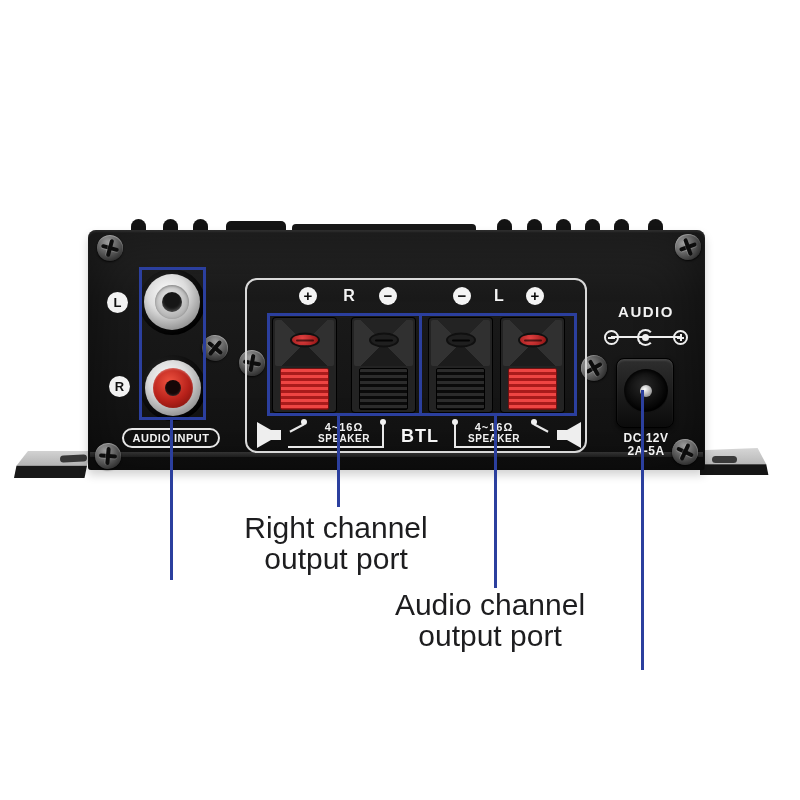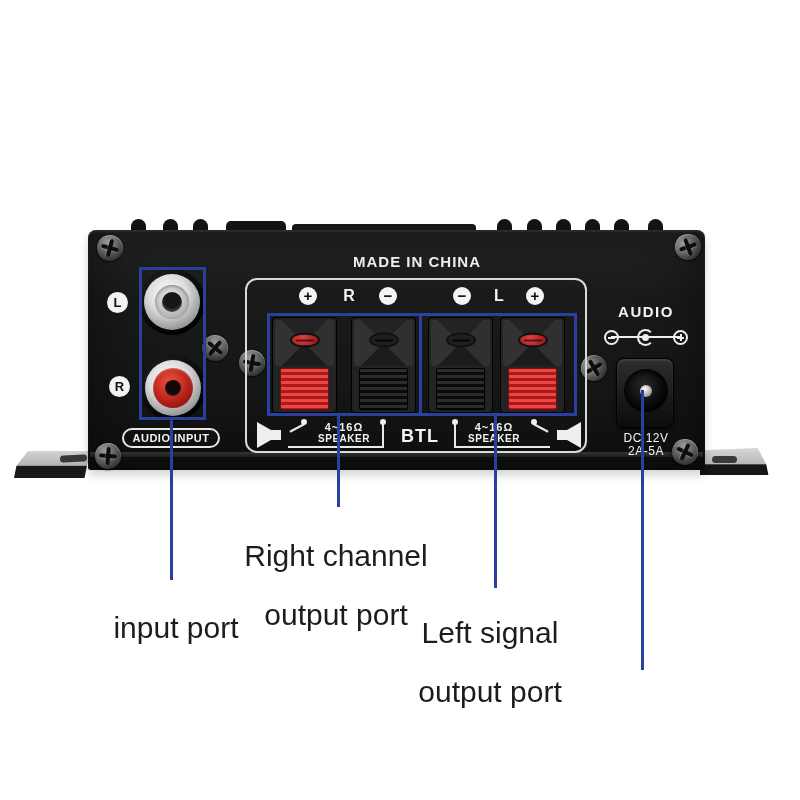--- a/index.html
+++ b/index.html
@@ -94,38 +94,38 @@
   .pol-dot { position:absolute; left:38px; top:5px; width:7px; height:7px; border-radius:50%; background:#efefef; }
 
   .dc-jack { left:616px; top:358px; width:58px; height:70px; border-radius:8px;
     background:linear-gradient(180deg,#2e2e2e,#0b0b0b); border:1px solid #000;
     box-shadow: inset 0 2px 2px rgba(255,255,255,.1), 0 2px 4px rgba(0,0,0,.6); }
   .dc-face { position:absolute; left:7px; top:10px; width:44px; height:44px; border-radius:50%;
     background:radial-gradient(circle at 45% 38%, #272727, #000 72%); box-shadow: inset 0 2px 4px rgba(0,0,0,.9), inset 0 -1px 1px rgba(255,255,255,.1); }
   .dc-pin { position:absolute; left:23px; top:26px; width:12px; height:12px; border-radius:50%;
     background:radial-gradient(circle at 40% 35%, #fff, #9a9a9a 70%, #6f6f6f); }
   .dc-rating { left:596px; top:432px; width:100px; text-align:center; color:#f2f2f2;
-    font-size:12px; font-weight:normal; line-height:13px; letter-spacing:.5px; }
+    font-size:12px; font-weight:bold; line-height:13px; letter-spacing:.5px; }
 
   
   .flange-l { left:14px; top:451px; width:82px; height:27px; }
   .flange-l .topface { position:absolute; inset:0; clip-path:polygon(17% 0, 94% 0, 89% 55%, 3% 55%);
     background:linear-gradient(180deg,#d2d2d2,#9b9b9b); }
   .flange-l .slot { position:absolute; left:46px; top:4px; width:27px; height:7px; border-radius:4px; background:#383838; transform:rotate(-3deg); }
   .flange-l .frontface { position:absolute; inset:0; clip-path:polygon(3% 55%, 89% 55%, 86% 100%, 0 100%); background:#191919; }
   .flange-r { left:700px; top:448px; width:72px; height:27px; }
   .flange-r .topface { position:absolute; inset:0; clip-path:polygon(0 8%, 80% 0, 92% 60%, 0 60%);
     background:linear-gradient(180deg,#d6d6d6,#a5a5a5); }
   .flange-r .slot { position:absolute; left:12px; top:8px; width:25px; height:7px; border-radius:4px; background:#3a3a3a; }
   .flange-r .frontface { position:absolute; inset:0; clip-path:polygon(0 60%, 92% 60%, 95% 100%, 0 100%); background:#151515; }
 
   
   .anno-text { z-index:9; width:300px; text-align:center; color:#1d1d1f;
     font-size:30px; line-height:31px; }
-  .anno-text span { display:block;margin-top:28px; }
+  .anno-text span { display:block; }
 </style>
 </head>
 <body>
 
 <div id="scene">
 
   <div class="abs fin" style="left:131px"></div>
   <div class="abs fin" style="left:163px"></div>
   <div class="abs fin" style="left:193px"></div>
   <div class="abs finbar-a"></div>
@@ -152,21 +152,20 @@
   <div class="abs amp-bevel"></div>
 
   <div class="abs screw" style="left:97px;  top:235px; transform:rotate(15deg)"></div>
   <div class="abs screw" style="left:675px; top:234px; transform:rotate(-20deg)"></div>
   <div class="abs screw" style="left:202px; top:335px; transform:rotate(40deg)"></div>
   <div class="abs screw" style="left:239px; top:350px; transform:rotate(10deg)"></div>
   <div class="abs screw" style="left:581px; top:355px; transform:rotate(-30deg)"></div>
   <div class="abs screw" style="left:95px;  top:443px; transform:rotate(5deg)"></div>
   <div class="abs screw" style="left:672px; top:439px; transform:rotate(25deg)"></div>
 
-  <div class="abs made-in">MADE IN CHINA</div>
 
   <div class="abs circle-label" style="left:107px; top:292px">L</div>
   <div class="abs circle-label" style="left:109px; top:376px">R</div>
 
   <div class="abs rca-outer" style="left:139px; top:269px">
     <div class="rca-metal"></div>
     <div class="rca-inner"></div>
     <div class="rca-hole"></div>
   </div>
   <div class="abs rca-outer" style="left:140px; top:355px">
@@ -260,20 +259,19 @@
   <div class="abs blue-line" style="left:170px; top:418px; height:162px"></div>
   <div class="abs blue-line" style="left:337px; top:414px; height:93px"></div>
   <div class="abs blue-line" style="left:494px; top:414px; height:174px"></div>
   <div class="abs blue-line" style="left:641px; top:390px; height:280px"></div>
 
   <div class="abs anno-text" style="left:186px; top:512px">
     <span>Right channel</span>
     <span>output port</span>
   </div>
   <div class="abs anno-text" style="left:26px; top:584px">
-    <span>input port</span>
   </div>
   <div class="abs anno-text" style="left:340px; top:589px">
-    <span>Left signal</span>
+    <span>Audio channel</span>
     <span>output port</span>
   </div>
 
 </div>
 
 </body></html>

